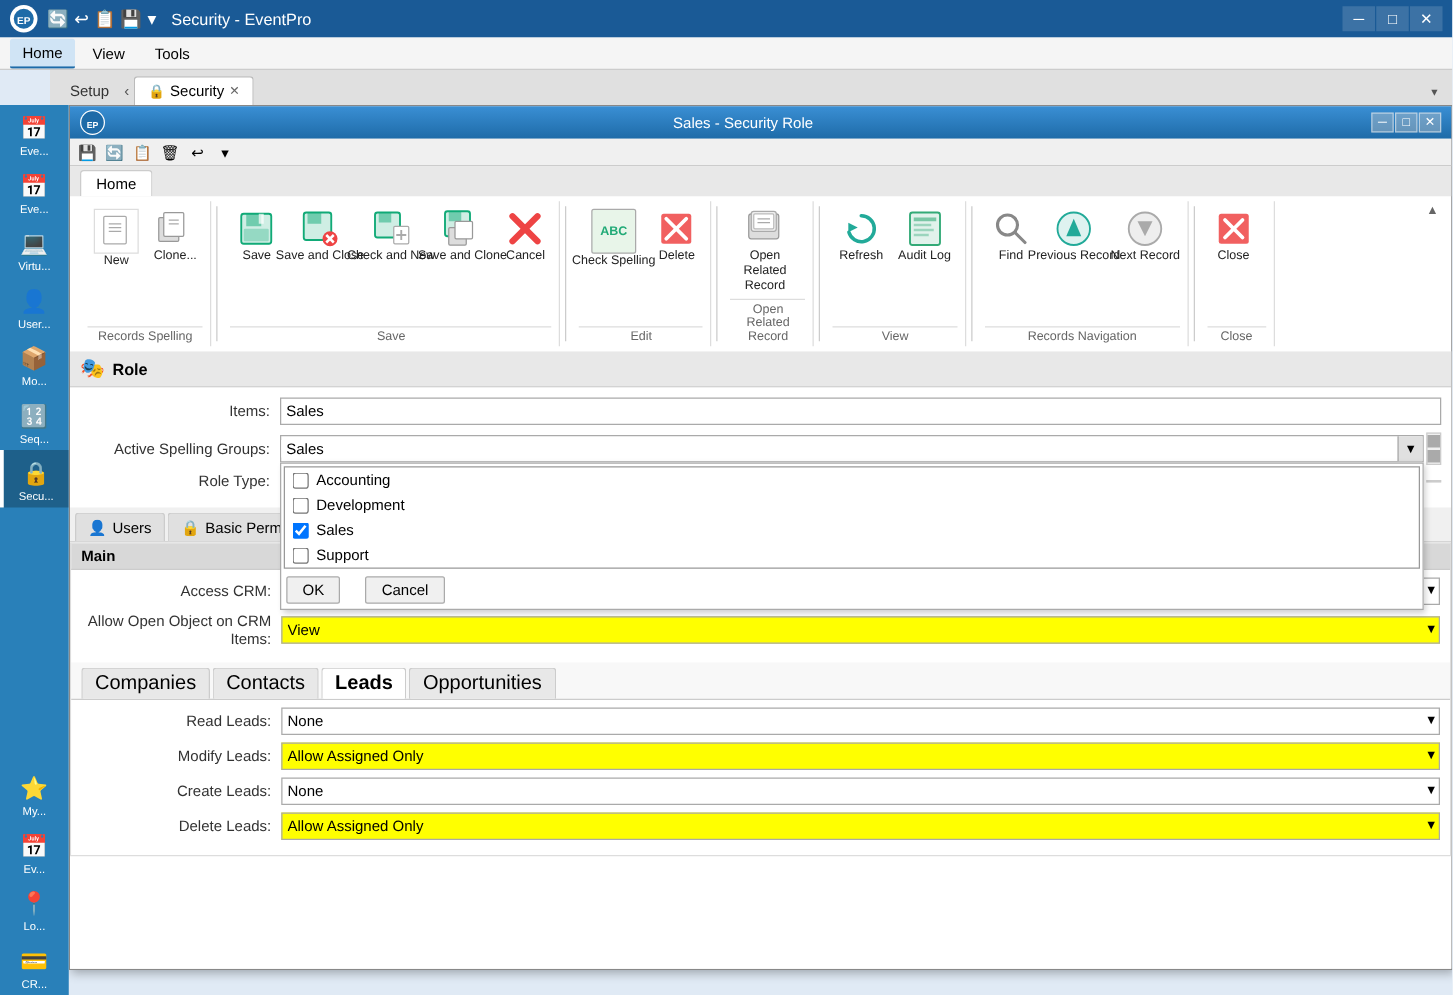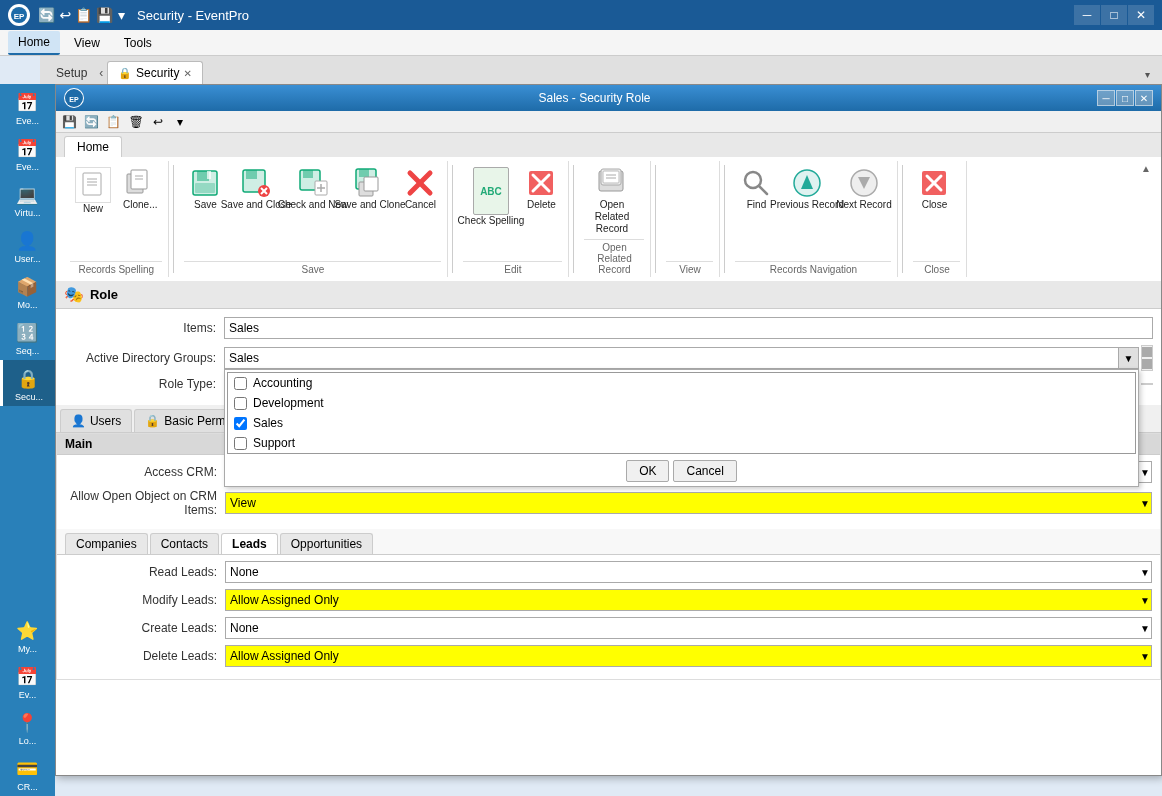--- a/index.html
+++ b/index.html
@@ -32,30 +32,30 @@
     .dropdown-wrapper { position: relative; flex: 1; }
     .dropdown-field { display: flex; align-items: center; border: 1px solid #aaa; background: white; height: 22px; }
     .dropdown-field input { flex: 1; border: none; outline: none; padding: 0 4px; font-size: 12px; }
     .dropdown-field-btn { width: 20px; height: 100%; background: #e0e0e0; border-left: 1px solid #aaa; display: flex; align-items: center; justify-content: center; cursor: pointer; font-size: 10px; }
 
     
     .dropdown-popup { position: absolute; top: 22px; left: 0; right: 0; background: white; border: 1px solid #aaa; z-index: 100; box-shadow: 2px 2px 5px rgba(0,0,0,0.2); }
     .dropdown-popup-scroll { max-height: 120px; overflow-y: auto; border: 1px solid #999; margin: 2px; }
     .dropdown-option { padding: 3px 6px; font-size: 12px; display: flex; align-items: center; gap: 6px; cursor: pointer; }
     .dropdown-option input[type=checkbox] { margin: 0; }
-    .dropdown-popup-footer { display: flex; justify-content: center; gap: 4px; padding: 4px; }
+    .dropdown-popup-footer { display: flex; justify-content: flex-start; gap: 20px; padding: 4px; }
     .popup-btn { padding: 3px 12px; font-size: 12px; border: 1px solid #aaa; background: #f0f0f0; cursor: pointer; border-radius: 2px; }
 
     
     .record-tabs { display: flex; border-bottom: 1px solid #ccc; background: #f0f0f0; padding: 4px 4px 0; gap: 2px; }
     .record-tab { padding: 4px 10px; font-size: 12px; cursor: pointer; border: 1px solid #ccc; border-bottom: none; border-radius: 3px 3px 0 0; background: #e0e0e0; display: flex; align-items: center; gap: 4px; }
     .record-tab.active { background: white; }
 
     .subtab-bar { display: flex; border-bottom: 1px solid #ccc; background: #f8f8f8; padding: 4px 8px 0; gap: 2px; }
-    .subtab { padding: 3px 10px; font-size: 12px; cursor: pointer; border: 1px solid #ccc; border-bottom: none; border-radius: 3px 3px 0 0; background: #e8e8e8; }
+    .subtab { padding: 3px 10px; font-size: 16px; cursor: pointer; border: 1px solid #ccc; border-bottom: none; border-radius: 3px 3px 0 0; background: #e8e8e8; }
     .subtab.active { background: white; font-weight: bold; }
 
     .section-header { background: #d8d8d8; padding: 3px 8px; font-size: 12px; font-weight: bold; border-bottom: 1px solid #ccc; }
 
     
     .highlight-yellow { background: #ffff00 !important; }
     .form-select.highlight-yellow { background: #ffff00; }
 
     
     ::-webkit-scrollbar { width: 12px; }
@@ -318,21 +318,21 @@
               </div>
             </div>
             <div class="ribbon-group-label">Save</div>
           </div>
 
           <div class="ribbon-divider"></div>
 
           <div class="ribbon-group">
             <div class="ribbon-buttons">
               <div class="ribbon-btn">
-                <div class="ribbon-btn-icon" style="background:#e8f5e9;border:1px solid #aaa;width:36px;height:48px;display:flex;align-items:center;justify-content:center;font-size:10px;font-weight:bold;color:#2a7;border-radius:2px;">ABC</div>
+                <div class="ribbon-btn-icon" style="background:#e8f5e9;border:1px solid #aaa;width:36px;height:36px;display:flex;align-items:center;justify-content:center;font-size:10px;font-weight:bold;color:#2a7;border-radius:2px;">ABC</div>
                 <span class="ribbon-btn-label">Check Spelling</span>
               </div>
               <div class="ribbon-btn">
                 <div class="ribbon-btn-icon">
                   <svg width="32" height="32">
                       <rect x="4" y="4" width="24" height="24" rx="2" fill="#e44" opacity="0.85"></rect>
                       <line x1="8" y1="8" x2="24" y2="24" stroke="white" stroke-width="3" stroke-linecap="round"></line>
                       <line x1="24" y1="8" x2="8" y2="24" stroke="white" stroke-width="3" stroke-linecap="round"></line>
                     </svg>
                 </div>
@@ -358,20 +358,44 @@
                 </div>
                 <span class="ribbon-btn-label" style="white-space:normal;text-align:center;max-width:50px;">Open Related Record</span>
               </div>
             </div>
             <div class="ribbon-group-label" style="white-space:normal;text-align:center;max-width:60px;">Open Related Record</div>
           </div>
 
           <div class="ribbon-divider"></div>
 
           <div class="ribbon-group">
+            <div class="ribbon-buttons">
+              <div class="ribbon-btn">
+                <div class="ribbon-btn-icon">
+                  <svg width="34" height="34" viewBox="0 0 34 34">
+                      <path d="M17 6 A11 11 0 1 1 6.5 20" fill="none" stroke="#2a9" stroke-width="3" stroke-linecap="round"></path>
+                      <polygon points="6,12 6,20 14,16" fill="#2a9"></polygon>
+                    </svg>
+                </div>
+                <span class="ribbon-btn-label">Refresh</span>
+              </div>
+              <div class="ribbon-btn">
+                <div class="ribbon-btn-icon">
+                  <svg width="32" height="32">
+                      <rect x="4" y="3" width="24" height="26" rx="2" fill="#3a7" opacity="0.15"></rect>
+                      <rect x="4" y="3" width="24" height="26" rx="2" fill="none" stroke="#3a7" stroke-width="1.5"></rect>
+                      <rect x="7" y="7" width="18" height="3" fill="#3a7" opacity="0.6"></rect>
+                      <rect x="7" y="12" width="14" height="2" fill="#3a7" opacity="0.4"></rect>
+                      <rect x="7" y="16" width="16" height="2" fill="#3a7" opacity="0.4"></rect>
+                      <rect x="7" y="20" width="12" height="2" fill="#3a7" opacity="0.4"></rect>
+                    </svg>
+                </div>
+                <span class="ribbon-btn-label">Audit Log</span>
+              </div>
+            </div>
             <div class="ribbon-group-label">View</div>
           </div>
 
           <div class="ribbon-divider"></div>
 
           <div class="ribbon-group">
             <div class="ribbon-buttons">
               <div class="ribbon-btn">
                 <div class="ribbon-btn-icon">
                   <svg width="32" height="32">
@@ -434,21 +458,21 @@
             <span style="font-size:16px;">🎭</span>
             <span>Role</span>
           </div>
 
           <div class="form-area">
             <div class="form-row">
               <label class="form-label">Items:</label>
               <input class="form-input" type="text" value="Sales" style="">
             </div>
             <div class="form-row" style="position:relative;">
-              <label class="form-label">Active Directory Groups:</label>
+              <label class="form-label">Active Spelling Groups:</label>
               <div class="dropdown-wrapper">
                 <div class="dropdown-field">
                   <input type="text" value="Sales" style="">
                   <div class="dropdown-field-btn">▼</div>
                 </div>
 
                 <div class="dropdown-popup">
                   <div class="dropdown-popup-scroll">
                     <div class="dropdown-option">
                       <input type="checkbox" style="">

